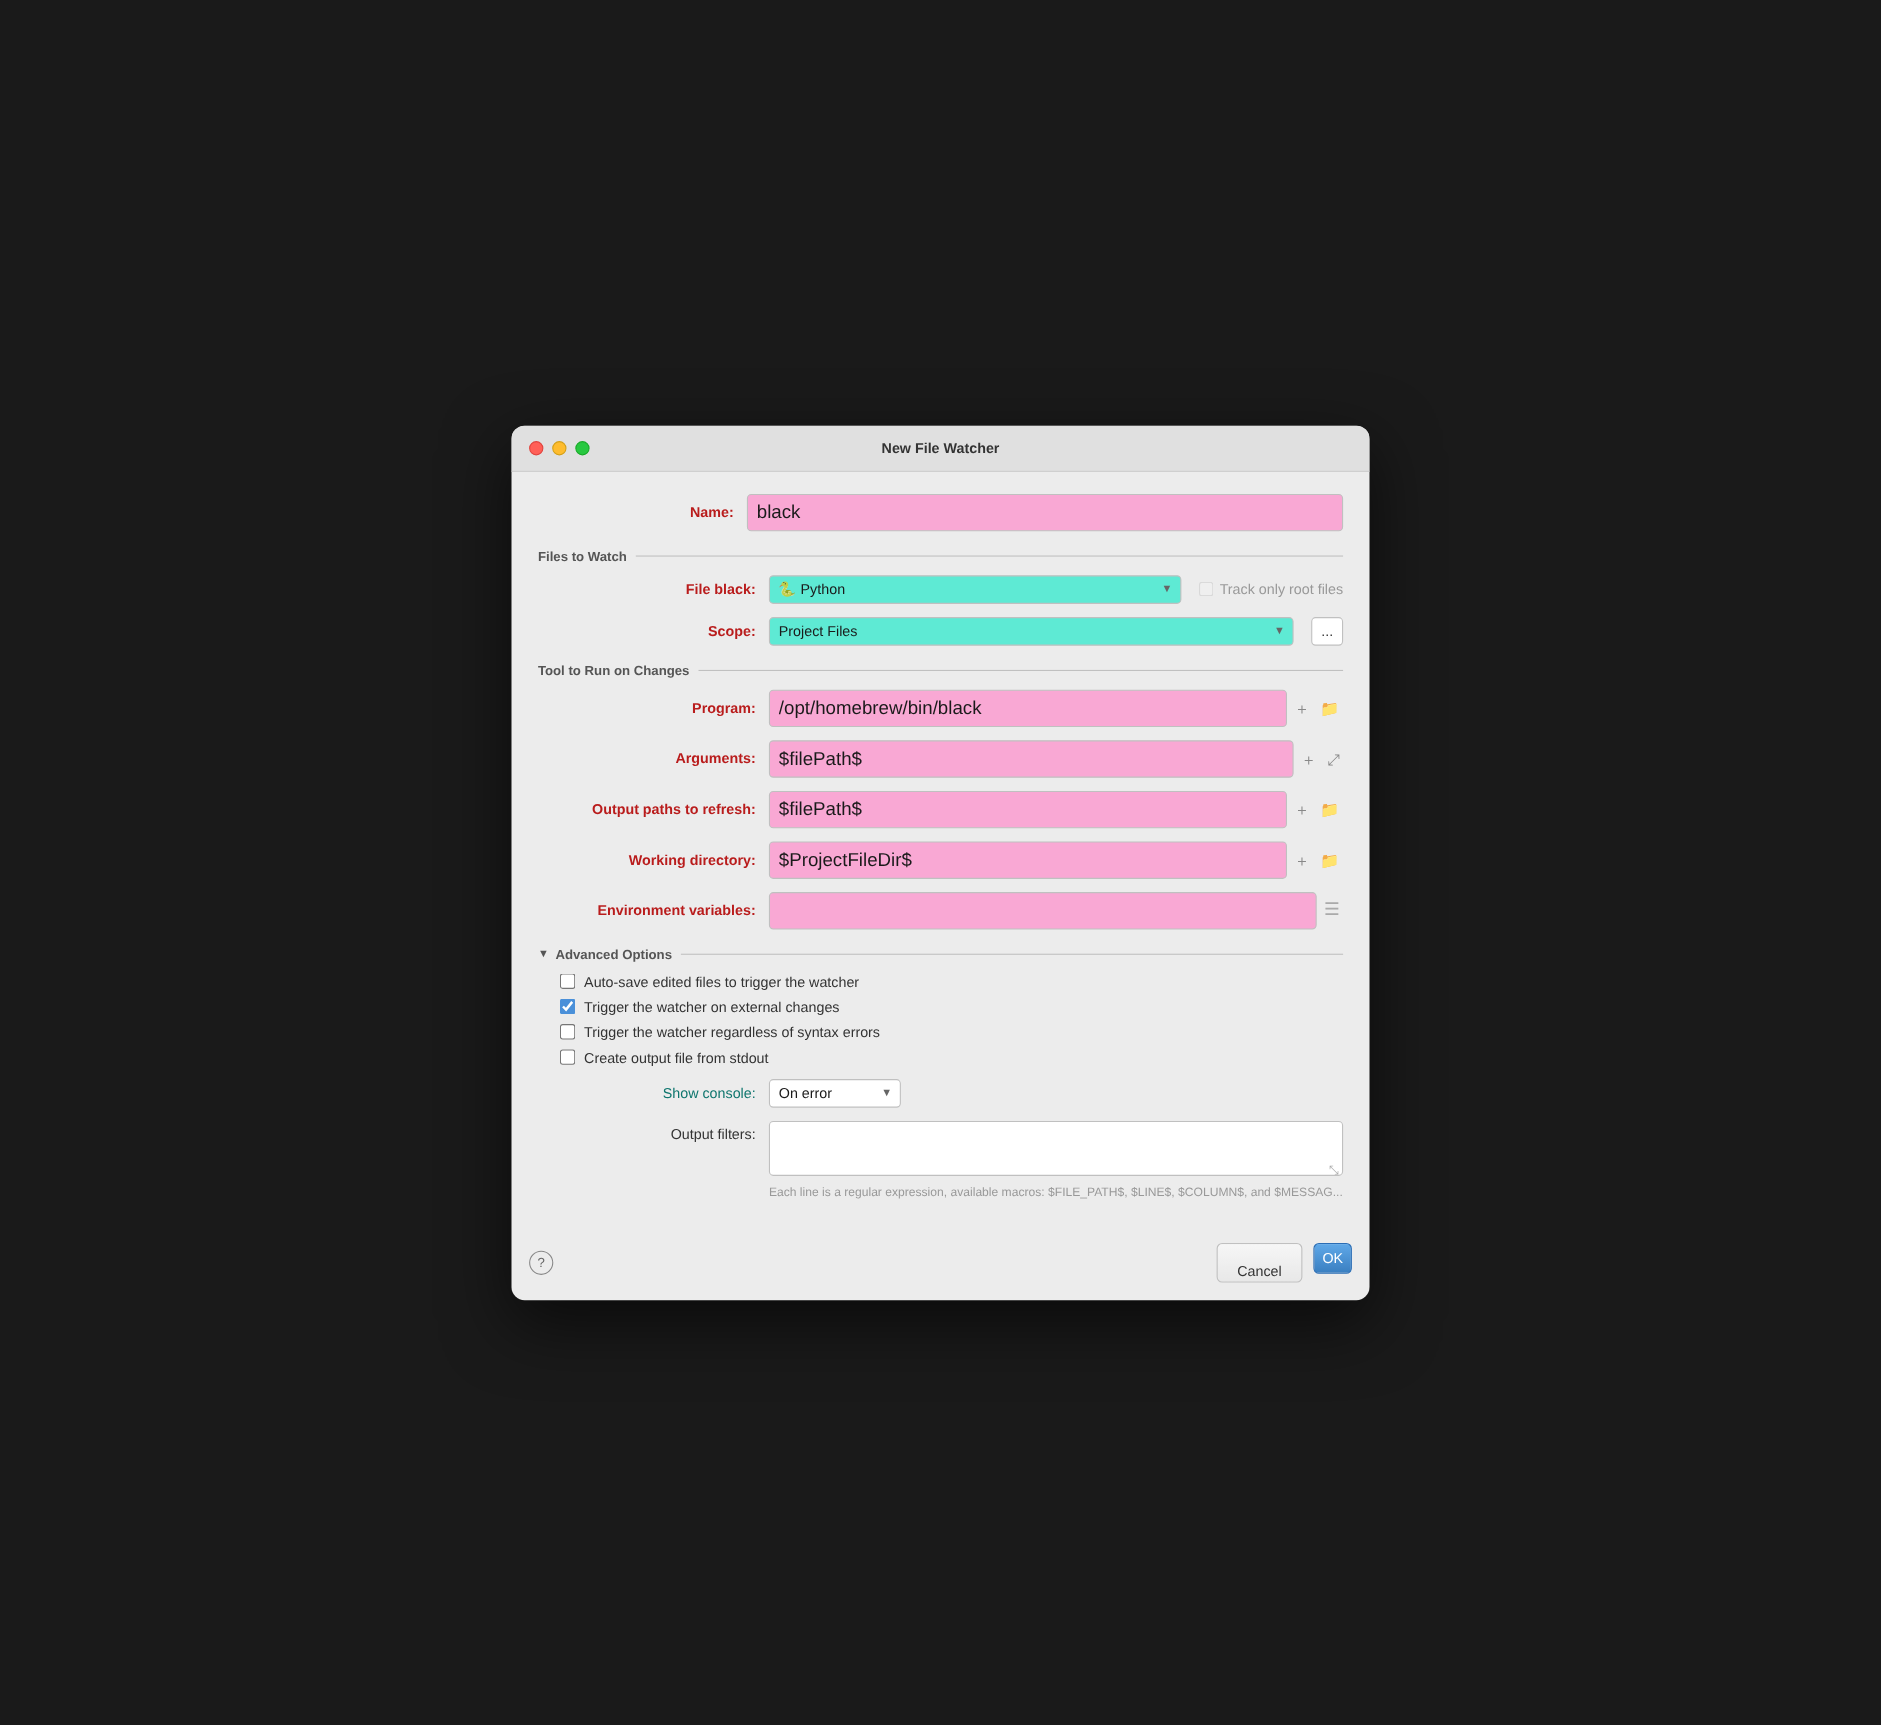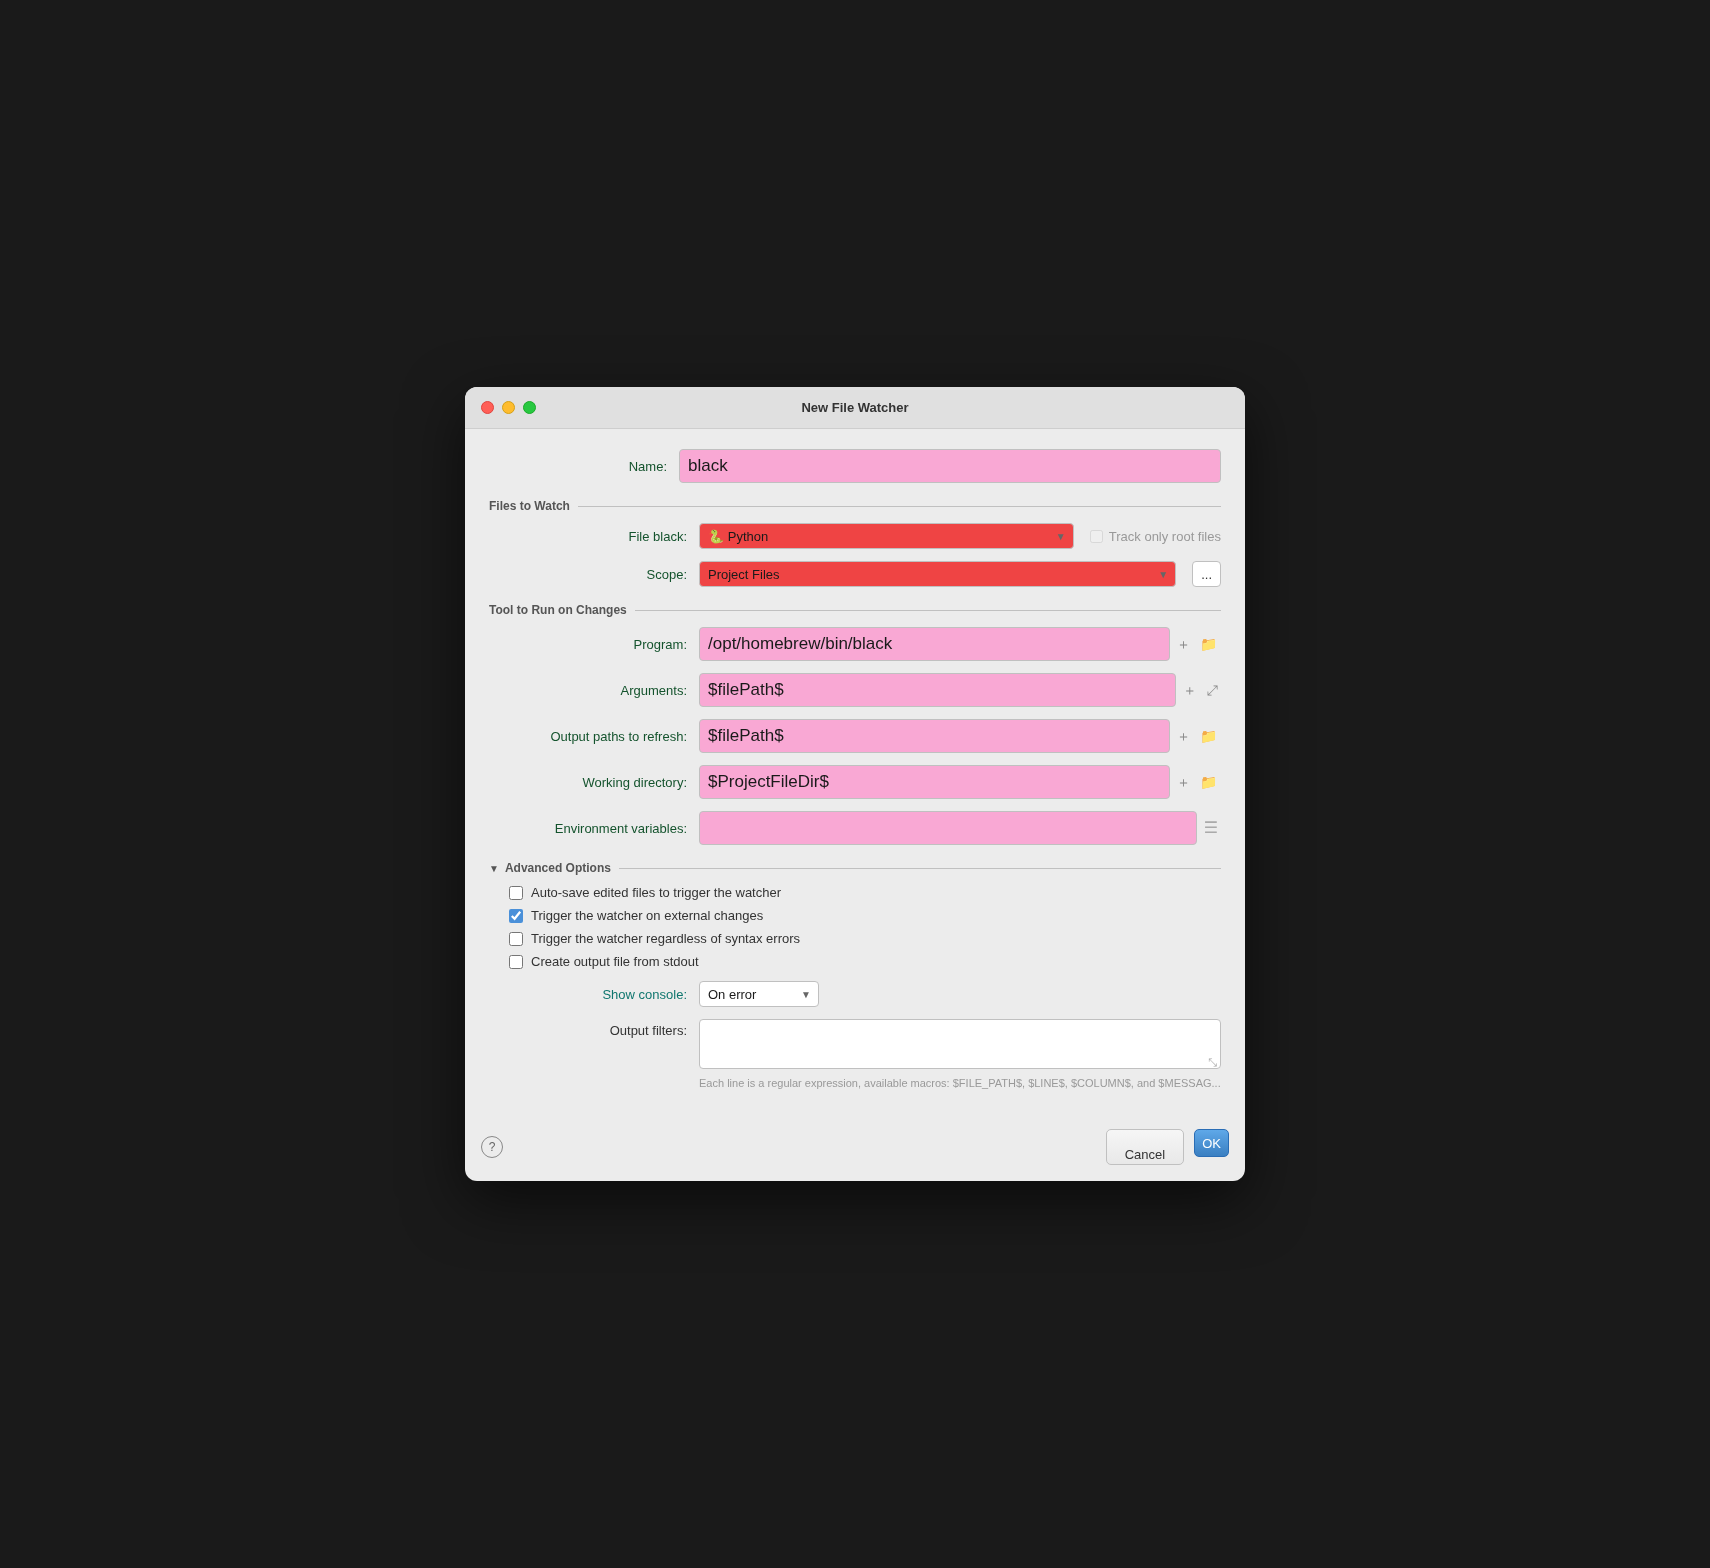--- a/index.html
+++ b/index.html
@@ -64,24 +64,25 @@
     }
 
     .form-row {
       display: flex;
       align-items: center;
       margin-bottom: 12px;
     }
 
     .form-label {
       font-size: 13px;
-      color: #14532d;
+      color: #b91c1c;
       min-width: 190px;
       text-align: right;
       padding-right: 12px;
+      font-weight: bold;
     }
 
     .form-control {
       flex: 1;
       height: 26px;
       border: 1px solid #c0c0c0;
       border-radius: 4px;
       background: #f9a8d4;
       font-size: 17px;
       padding: 16px 8px;
@@ -113,21 +114,21 @@
     .select-wrapper {
       position: relative;
       flex: 1;
     }
 
     .select-wrapper select {
       width: 100%;
       height: 26px;
       border: 1px solid #c0c0c0;
       border-radius: 4px;
-      background: #ef4444;
+      background: #5eead4;
       font-size: 13px;
       padding: 0 24px 0 8px;
       color: #1a1a1a;
       appearance: none;
       -webkit-appearance: none;
       cursor: pointer;
       outline: none;
     }
 
     .select-arrow {

